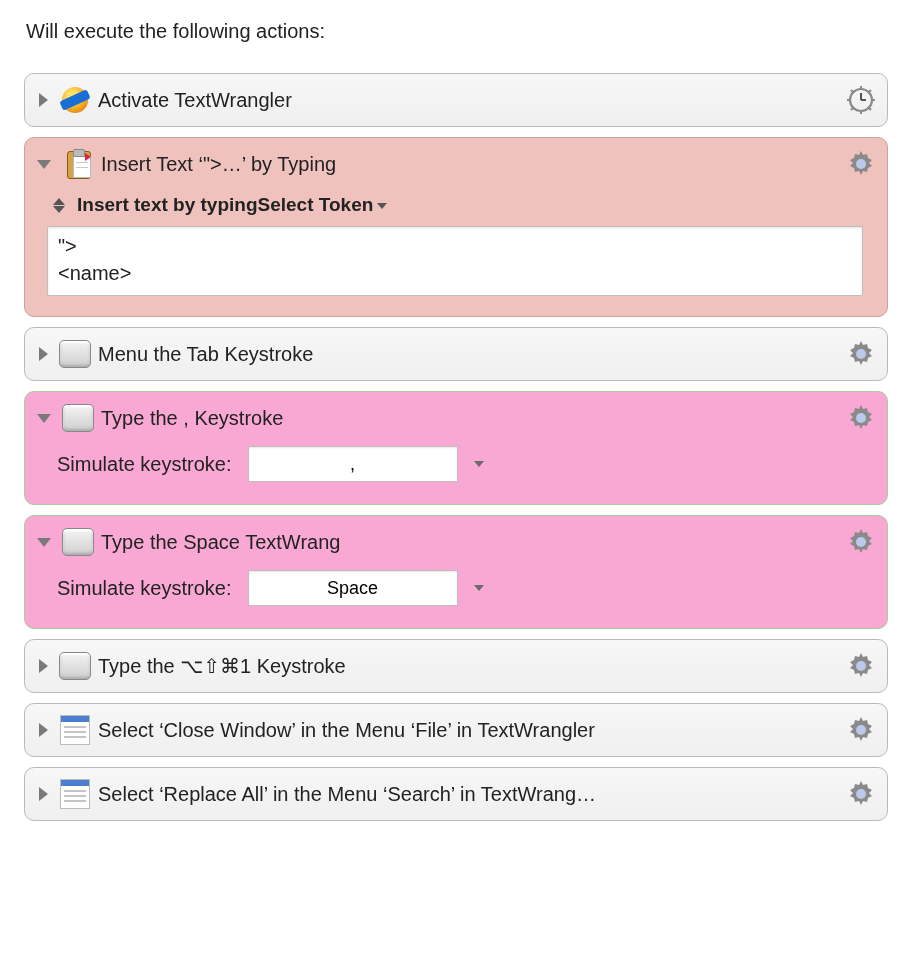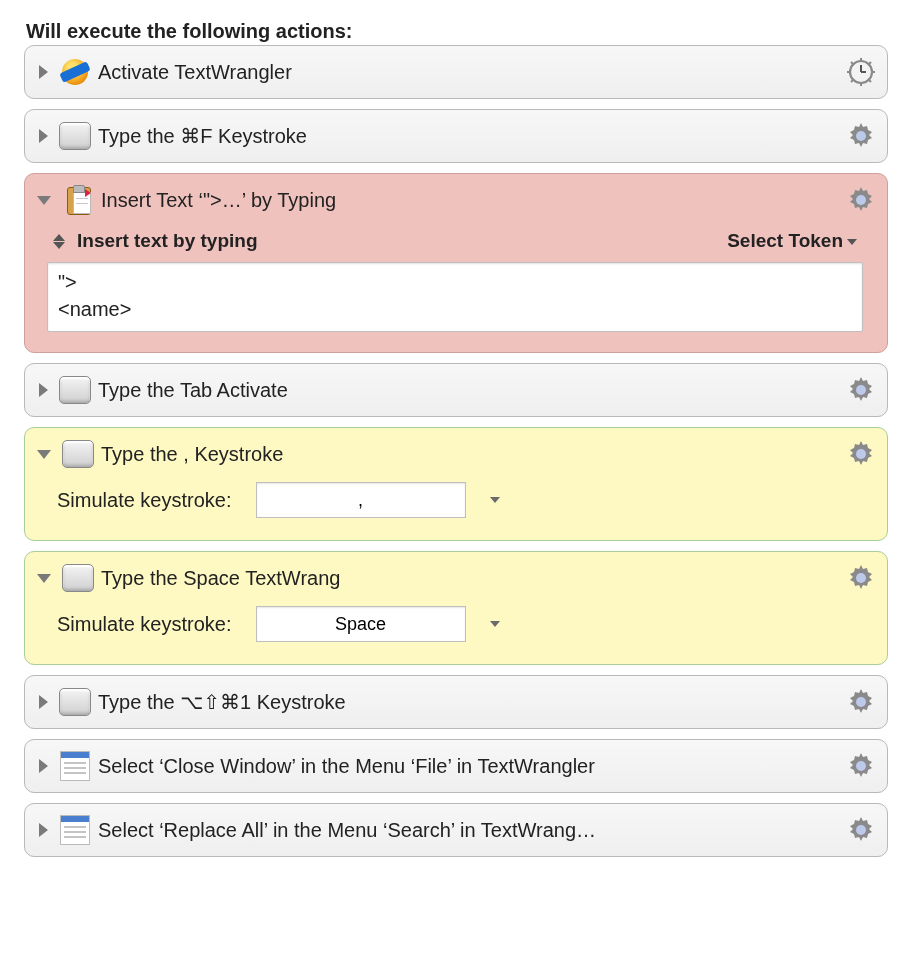--- a/index.html
+++ b/index.html
@@ -5,41 +5,40 @@
   body {
     margin: 0;
     padding: 20px 24px;
     font-family: -apple-system, "Helvetica Neue", Helvetica, Arial, sans-serif;
     font-size: 19px;
     background: #ffffff;
     color: #222;
     width: 864px;
   }
   .heading {
-    margin: 0 0 2px 2px;
+    margin: 0 0 30px 2px;
     font-size: 20px;
-    font-weight: bold;
   }
   .action-list {
     display: flex;
     flex-direction: column;
     gap: 10px;
   }
   .action {
     border: 1px solid #b9b9b9;
     border-radius: 10px;
     background: linear-gradient(#f7f7f7, #efefef);
     padding: 8px 10px 8px 8px;
   }
   .action.expanded.pink {
     background: #efc2bd;
     border-color: #cf9f9b;
   }
   .action.expanded.green {
-    background: #fef9c3;
+    background: #f9a8d4;
     border-color: #a7cf9a;
   }
   .action-header {
     display: flex;
     align-items: center;
     gap: 6px;
     min-height: 36px;
   }
   .disclosure {
     width: 0; height: 0;
@@ -144,25 +143,25 @@
     position:absolute; left:3px; right:3px; height:2px; background:#c4c4c4;
   }
   .menu-icon .l1{top:10px;} .menu-icon .l2{top:15px;} .menu-icon .l3{top:20px;}
 
   
   .body-pink {
     padding: 8px 14px 12px 14px;
   }
   .body-green {
     padding: 10px 14px 14px 24px;
-    display:flex; align-items:center; gap:24px;
+    display:flex; align-items:center; gap:16px;
     font-size:20px;
   }
   .insert-row {
-    display:flex; align-items:center; justify-content:space-between;
+    display:flex; align-items:center; 
     padding: 4px 6px 10px 6px;
   }
   .insert-row .left {
     display:flex; align-items:center; gap:10px; font-weight:600;
   }
   .stepper {
     width:14px; display:flex; flex-direction:column; gap:1px;
   }
   .stepper .up, .stepper .dn {
     width:0;height:0; border-style:solid;
@@ -237,38 +236,20 @@
             <line x1="24" y1="4" x2="21" y2="7"></line>
               <line x1="7" y1="21" x2="4" y2="24"></line>
           </g>
           <line x1="14" y1="14" x2="14" y2="7" stroke="#555" stroke-width="2"></line>
           <line x1="14" y1="14" x2="19" y2="14" stroke="#555" stroke-width="2"></line>
         </svg>
       </span>
     </div>
   </div>
 
-  <div class="action">
-    <div class="action-header">
-      <span class="disclosure right"></span>
-      <span class="icon-box">
-          <span class="key-icon"></span>
-        </span>
-      <span class="action-title">Type the ⌘F Keystroke</span>
-      <span class="gear">
-        <svg width="28" height="28" viewBox="0 0 28 28">
-          <g fill="#8a8a8a">
-            <circle cx="14" cy="14" r="5.5" fill="#b7c6ec"></circle>
-            <path d="M14 1l2 4 4-1 1 4 4 2-3 3 3 3-4 2-1 4-4-1-2 4-2-4-4 1-1-4-4-2 3-3-3-3 4-2 1-4 4 1z" fill="#8a8a8a"></path>
-            <circle cx="14" cy="14" r="5" fill="#bcc9ea"></circle>
-          </g>
-        </svg>
-      </span>
-    </div>
-  </div>
 
   <div class="action expanded pink">
     <div class="action-header">
       <span class="disclosure down"></span>
       <span class="icon-box">
         <span class="paste-icon">
             <span class="board"></span>
             <span class="sheet"></span>
             <span class="clip"></span>
             <span class="arrow"></span>
@@ -299,21 +280,21 @@
 &lt;name&gt;</div>
     </div>
   </div>
 
   <div class="action">
     <div class="action-header">
       <span class="disclosure right"></span>
       <span class="icon-box">
           <span class="key-icon"></span>
         </span>
-      <span class="action-title">Type the Tab Activate</span>
+      <span class="action-title">Menu the Tab Keystroke</span>
       <span class="gear">
         <svg width="28" height="28" viewBox="0 0 28 28">
           <path d="M14 1l2 4 4-1 1 4 4 2-3 3 3 3-4 2-1 4-4-1-2 4-2-4-4 1-1-4-4-2 3-3-3-3 4-2 1-4 4 1z" fill="#8a8a8a"></path>
           <circle cx="14" cy="14" r="5" fill="#bcc9ea"></circle>
         </svg>
       </span>
     </div>
   </div>
 
   <div class="action expanded green">

